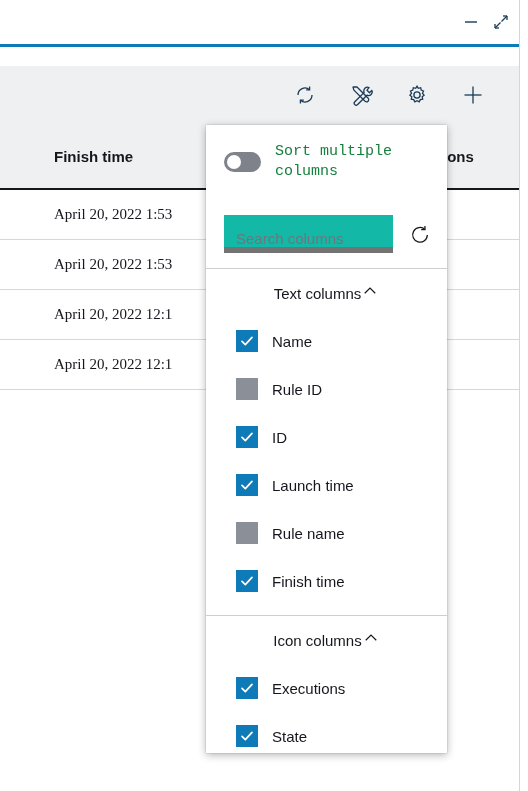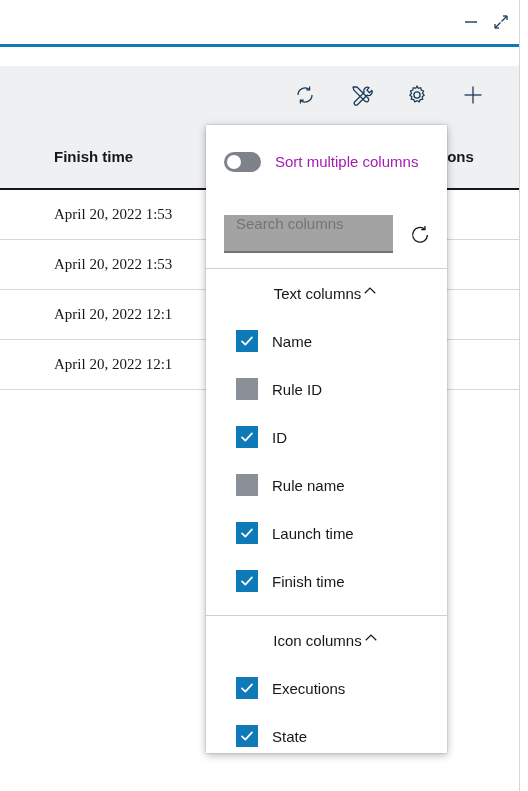--- a/index.html
+++ b/index.html
@@ -144,39 +144,40 @@
   }
   .toggle .knob {
     position: absolute;
     top: 3px; left: 3px;
     width: 14px; height: 14px;
     border-radius: 50%;
     background: #ffffff;
   }
   .pop-sort-label {
     font-size: 15px;
-    color: #a21caf;
+    color: #15803d;
     line-height: 1.35;
+    font-family: Liberation Mono, monospace;
   }
 
   .pop-search-row {
     height: 70px;
     display: flex;
     align-items: center;
     padding: 0 14px 0 18px;
     gap: 14px;
     border-bottom: 1px solid #cfcfcf;
   }
   .search-field {
     flex: 1 1 auto;
     height: 38px;
-    background: #a3a3a3;
-    border-bottom: 2px solid #737373;
-    display: flex;
-    align-items: flex-start;
+    background: #14b8a6;
+    border-bottom: 6px solid #737373;
+    display: flex;
+    align-items: flex-end;
     padding: 0 12px;
   }
   .search-field input {
     width: 100%;
     border: 0;
     outline: none;
     background: transparent;
     font-family: "Liberation Sans", sans-serif;
     font-size: 15px;
     color: #16161d;
@@ -341,30 +342,30 @@
         </div>
         <div class="opt-row">
           <span class="cbx on">
             <svg width="16" height="16" viewBox="0 0 24 24" fill="none" stroke="#ffffff" stroke-width="2.6" stroke-linecap="round" stroke-linejoin="round">
               <path d="M4.5 12.5 L9.5 17.5 L19.5 6.5"></path>
             </svg>
           </span>
           <span class="opt-label">ID</span>
         </div>
         <div class="opt-row">
+          <span class="cbx on">
+            <svg width="16" height="16" viewBox="0 0 24 24" fill="none" stroke="#ffffff" stroke-width="2.6" stroke-linecap="round" stroke-linejoin="round">
+              <path d="M4.5 12.5 L9.5 17.5 L19.5 6.5"></path>
+            </svg>
+          </span>
+          <span class="opt-label">Launch time</span>
+        </div>
+        <div class="opt-row">
           <span class="cbx off"></span>
           <span class="opt-label">Rule name</span>
-        </div>
-        <div class="opt-row">
-          <span class="cbx on">
-            <svg width="16" height="16" viewBox="0 0 24 24" fill="none" stroke="#ffffff" stroke-width="2.6" stroke-linecap="round" stroke-linejoin="round">
-              <path d="M4.5 12.5 L9.5 17.5 L19.5 6.5"></path>
-            </svg>
-          </span>
-          <span class="opt-label">Launch time</span>
         </div>
         <div class="opt-row">
           <span class="cbx on">
             <svg width="16" height="16" viewBox="0 0 24 24" fill="none" stroke="#ffffff" stroke-width="2.6" stroke-linecap="round" stroke-linejoin="round">
               <path d="M4.5 12.5 L9.5 17.5 L19.5 6.5"></path>
             </svg>
           </span>
           <span class="opt-label">Finish time</span>
         </div>
         <div class="group-div"></div>

